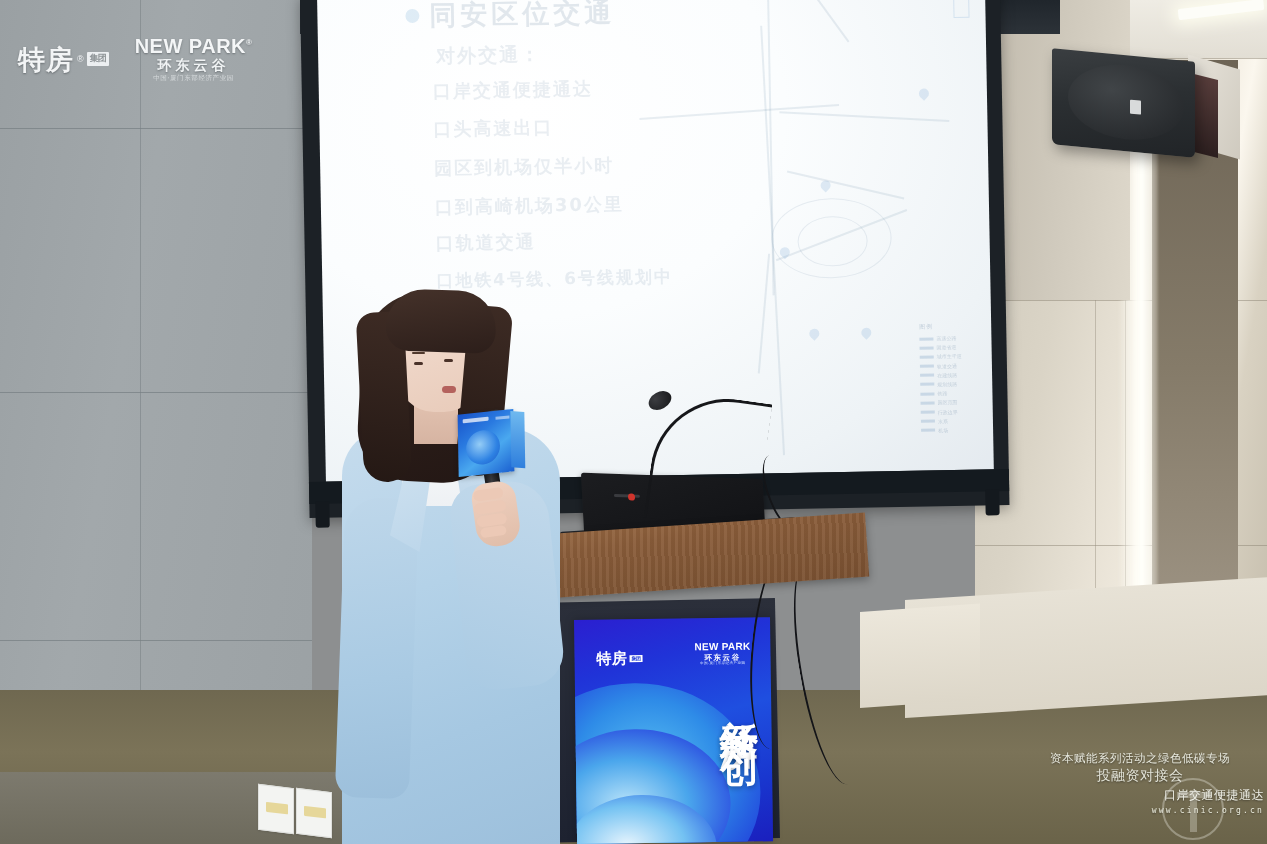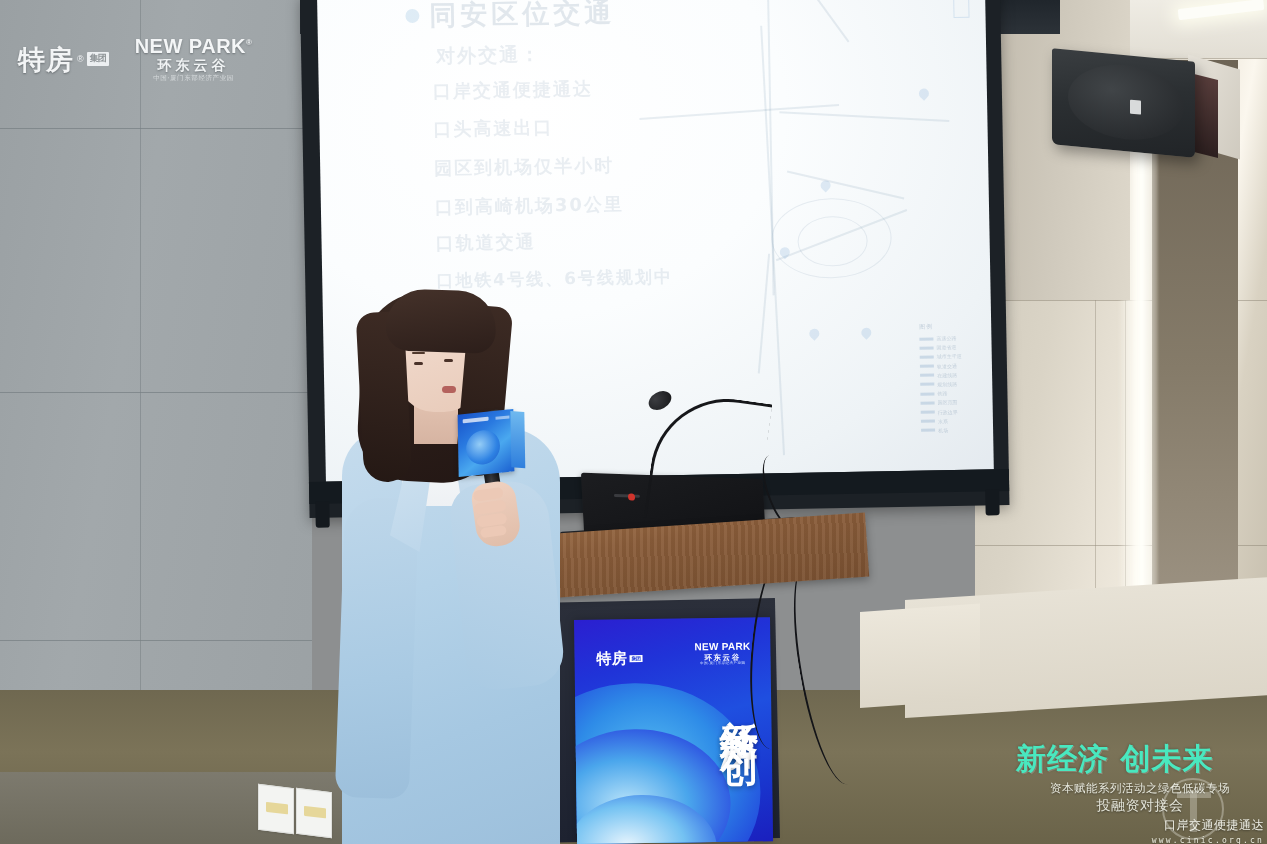--- a/index.html
+++ b/index.html
@@ -627,21 +627,20 @@
     <div class="sleeve-r"></div>
     <div class="hand">
       <div class="finger" style="left:2px;top:6px;width:30px;height:11px;"></div>
       <div class="finger" style="left:1px;top:19px;width:32px;height:11px;"></div>
       <div class="finger" style="left:2px;top:32px;width:30px;height:11px;"></div>
       <div class="finger" style="left:4px;top:44px;width:26px;height:10px;"></div>
     </div>
   </div>
 
   <div class="wm">
-    <div class="wm-title">新经济 创未来</div>
     <div class="wm-sub">资本赋能系列活动之绿色低碳专场</div>
     <div class="wm-sub2">投融资对接会</div>
     <div class="wm-site">口岸交通便捷通达</div>
     <div class="wm-url">www.cinic.org.cn</div>
     <div class="wm-seal"></div>
   </div>
 
 </div>
 
 </body></html>

